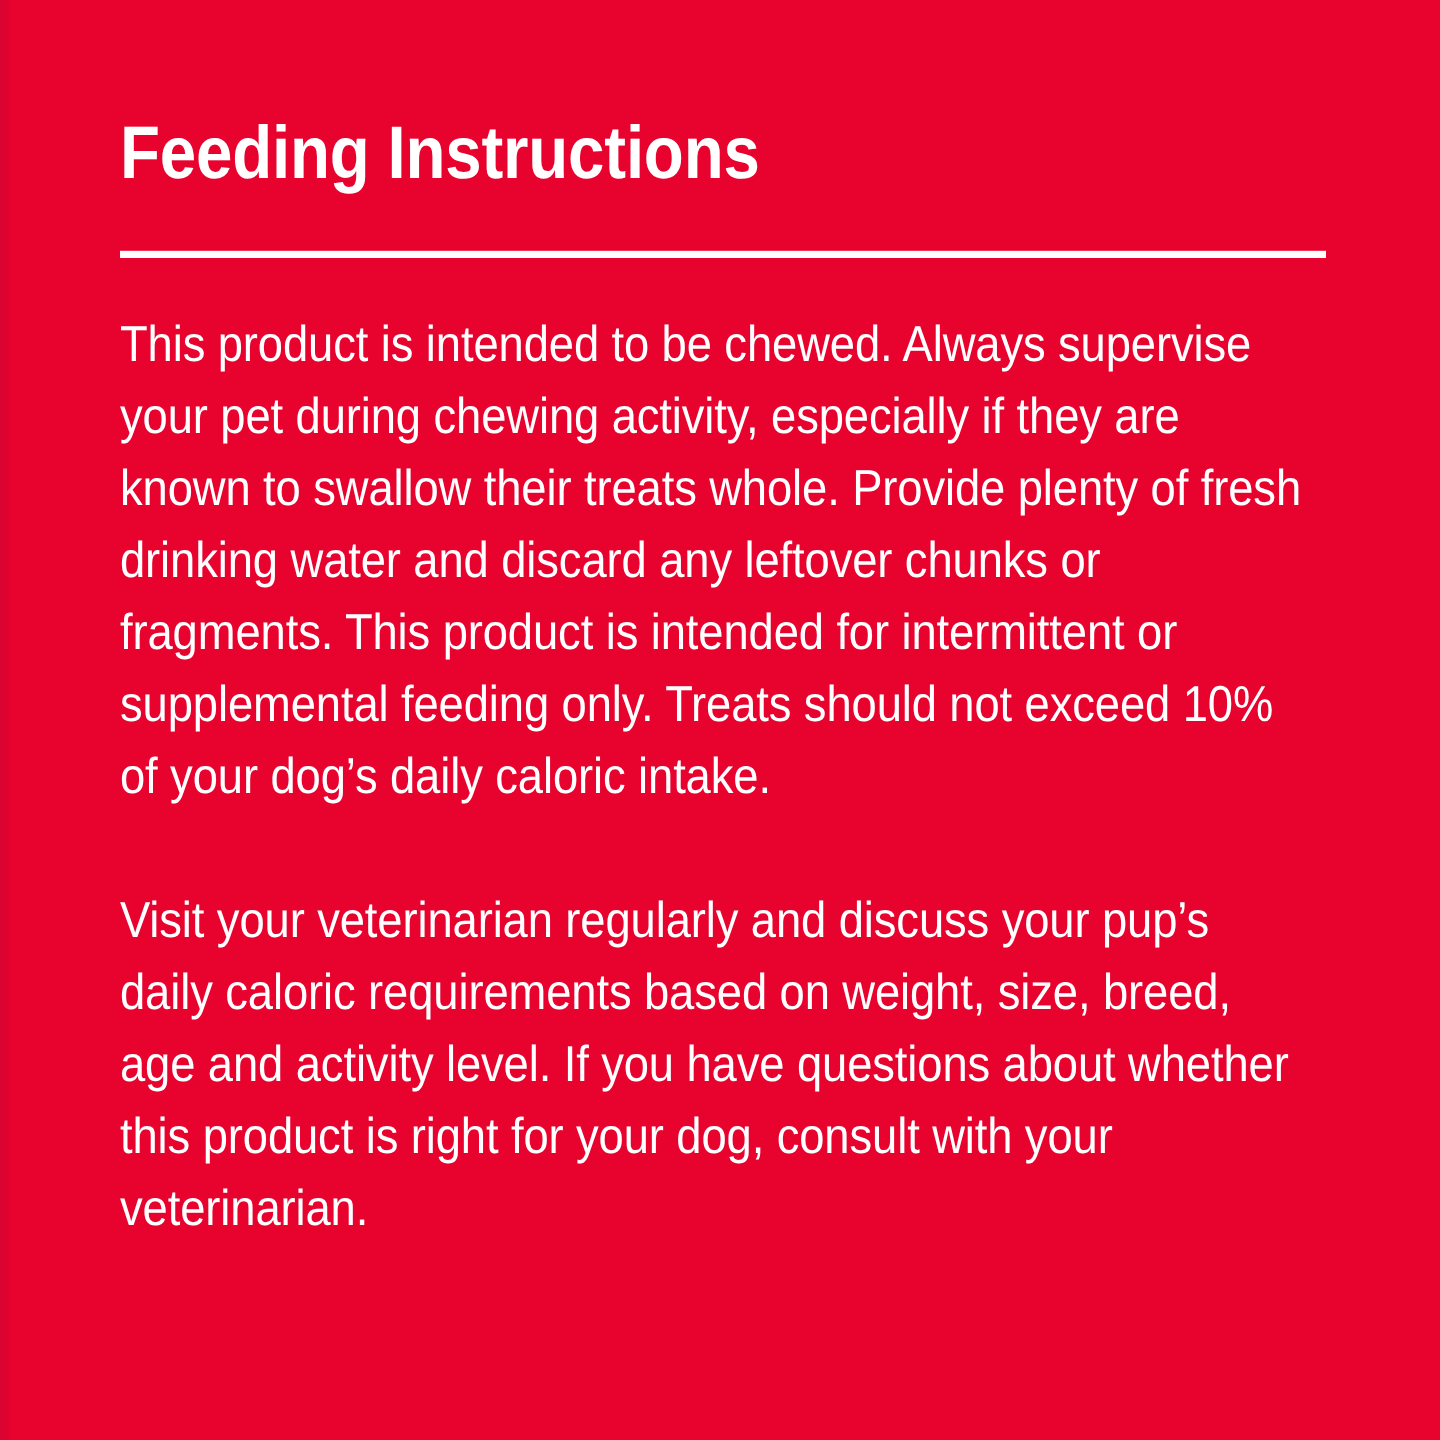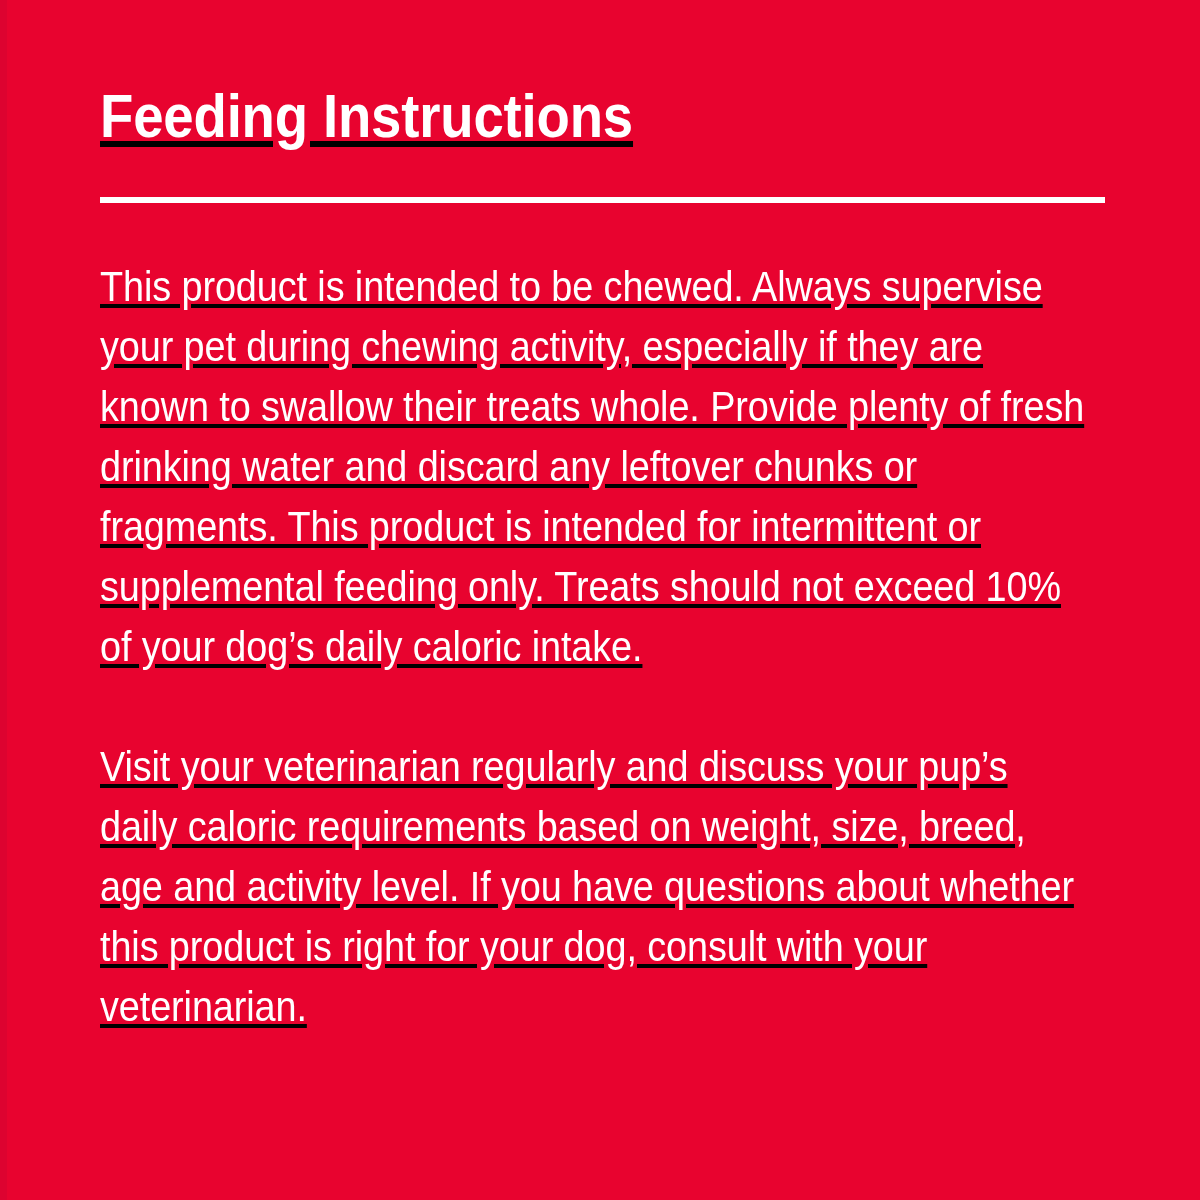--- a/index.html
+++ b/index.html
@@ -30,23 +30,22 @@
     top: 0;
     width: 7px;
     height: 100%;
     background: #dd0330;
     pointer-events: none;
   }
 
   #content {
     position: absolute;
     left: 100px;
-    top: 80px;
+    top: 92px;
     width: 1005px;
-    text-decoration: underline;
   }
 
   #page-title {
     margin: 0;
     color: #ffffff;
     font-family: "Liberation Sans Narrow", "Liberation Sans", "DejaVu Sans Condensed", sans-serif;
     font-size: 62px;
     font-weight: 700;
     line-height: 72px;
     letter-spacing: -0.2px;
@@ -56,21 +55,21 @@
   }
 
   #title-divider {
     margin-top: 45px;
     width: 1005px;
     height: 6px;
     background: #ffffff;
   }
 
   #body-copy {
-    margin-top: 54px;
+    margin-top: 42px;
     width: 990px;
   }
 
   .body-paragraph {
     margin: 0;
     color: #ffffff;
     font-family: "Liberation Sans Narrow", "Liberation Sans", "DejaVu Sans Condensed", sans-serif;
     font-size: 42px;
     font-weight: 400;
     line-height: 60px;

